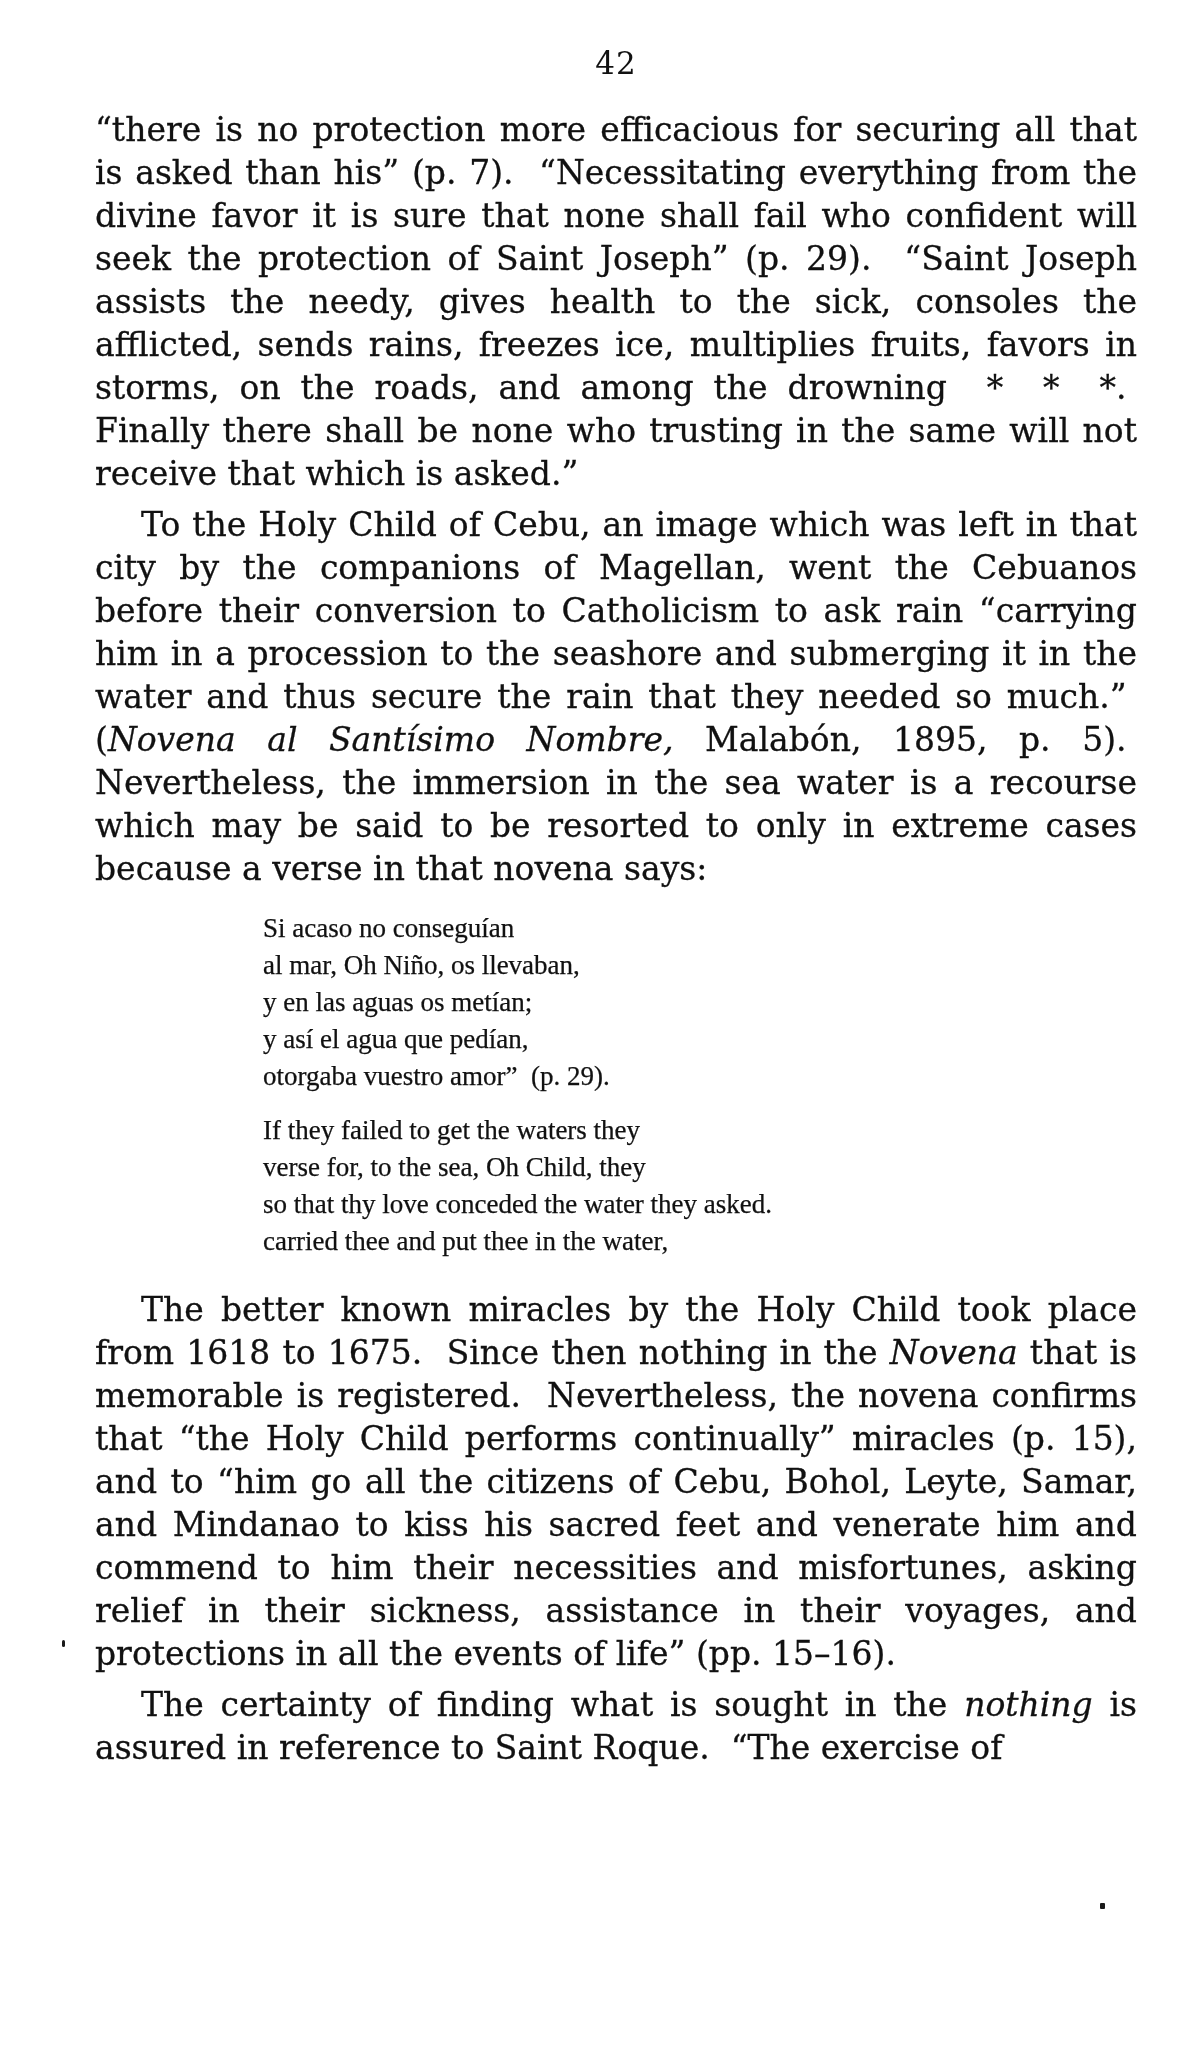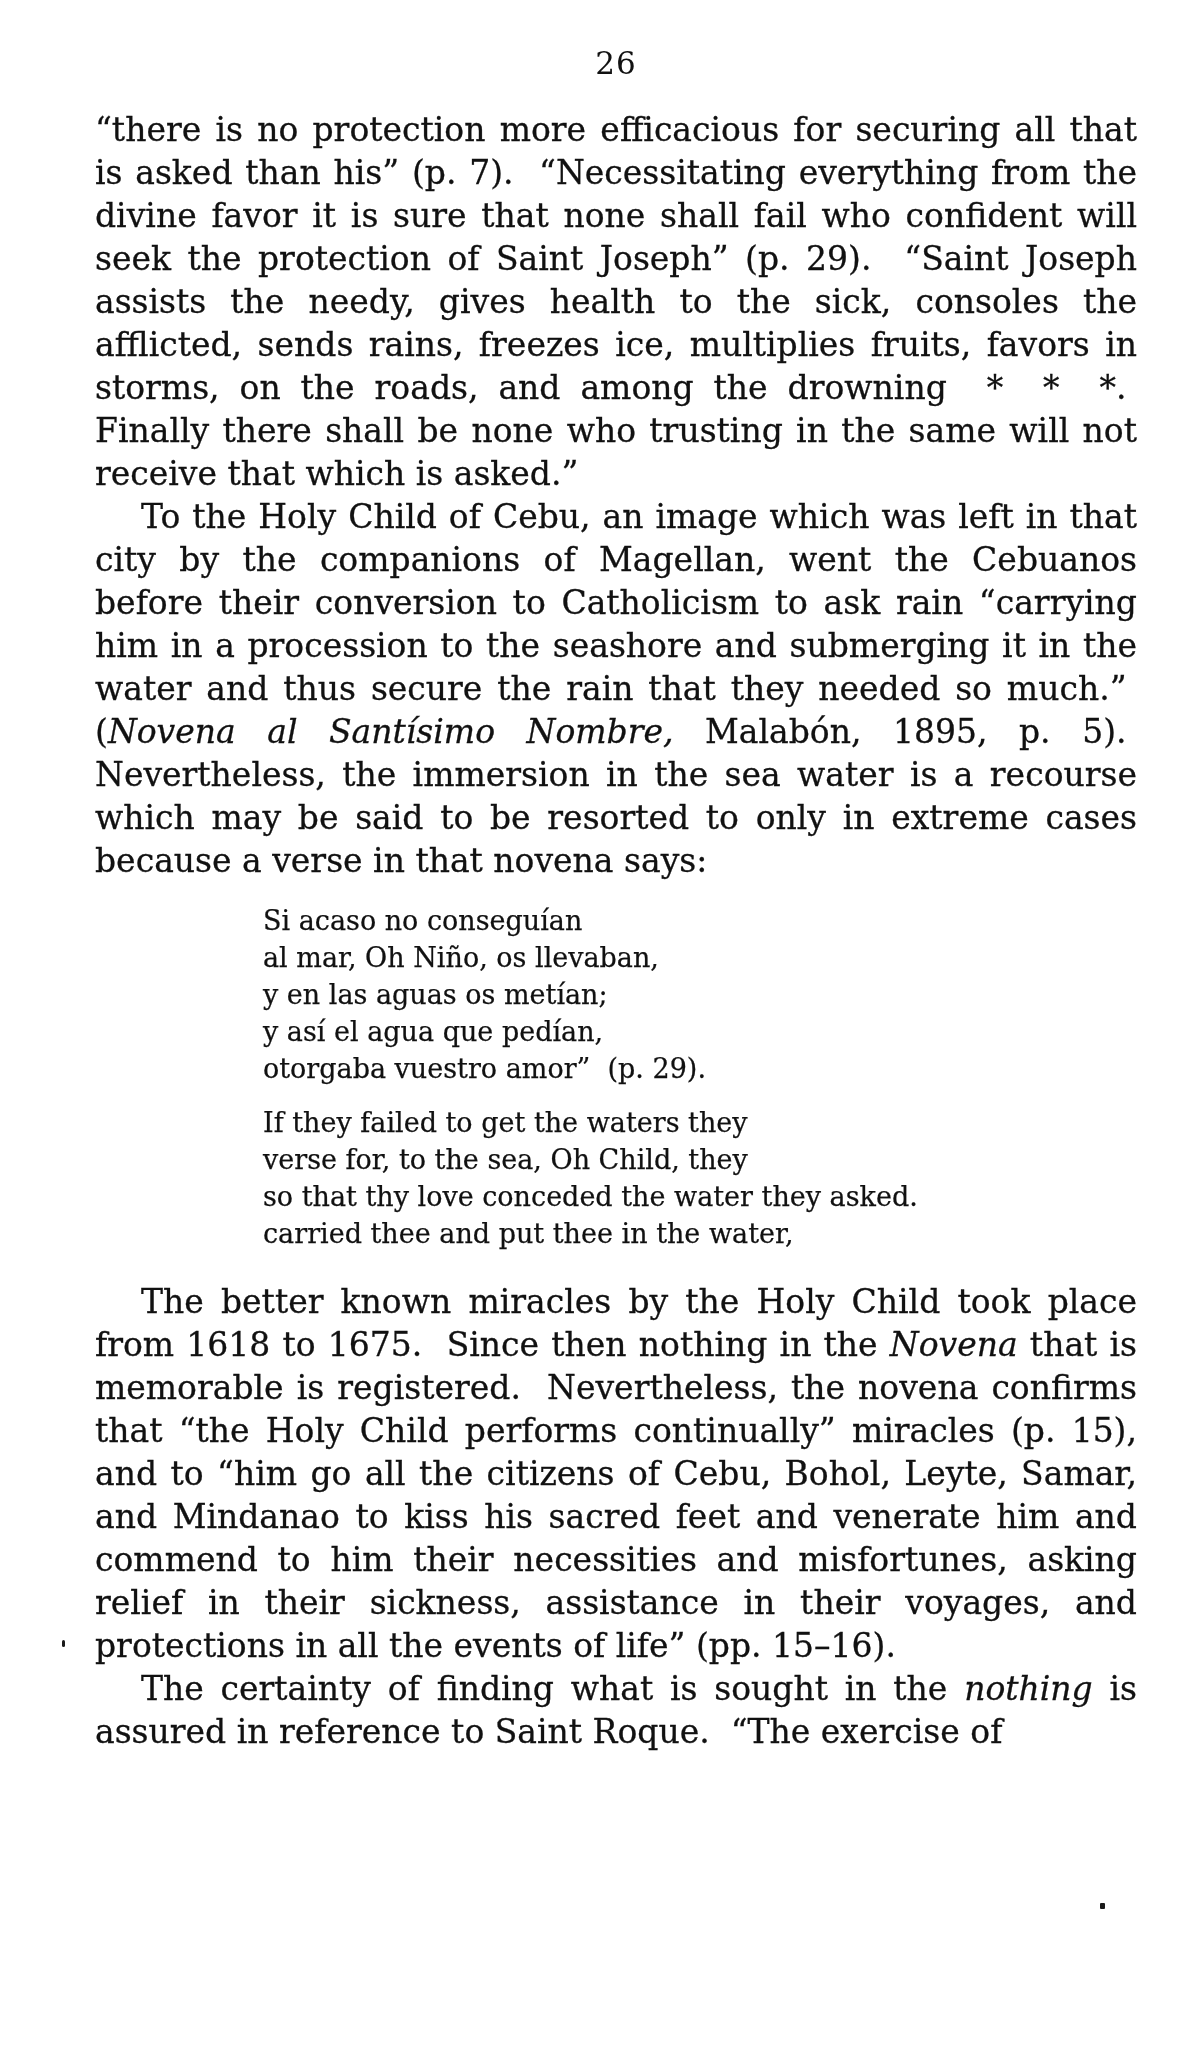--- a/index.html
+++ b/index.html
@@ -29,44 +29,44 @@
     margin: 0 0 28px 0;
     letter-spacing: 1px;
   }
   .para {
     font-size: 33px;
     line-height: 43px;
     text-align: justify;
     margin: 0;
     -webkit-text-stroke: 0.3px #111111;
   }
-  .para.indent { text-indent: 46px; }
+  .para.indent { text-indent: 46px; margin-top: 8px; }
   .para.after-verse { margin-top: 28px; }
   .verse-block {
     margin: 20px 0 0 168px;
     font-size: 27px;
     line-height: 37px;
     -webkit-text-stroke: 0.25px #111111;
   }
   .verse-block.translation { margin-top: 17px; }
-  .verse-block .line { white-space: pre-wrap; }
+  .verse-block .line { white-space: pre-wrap; font-family: Liberation Serif, serif; }
   .artifact {
     position: absolute;
     background: #1a1a1a;
   }
   .artifact.apostrophe { left: 62px; top: 1640px; width: 3px; height: 7px; border-radius: 2px; }
   .artifact.speck { left: 1100px; top: 1903px; width: 5px; height: 6px; border-radius: 1px; }
 </style>
 </head>
 <body>
 
 <div class="page">
   <div class="content">
 
-    <div class="page-number">26</div>
+    <div class="page-number">42</div>
 
     <p class="para"><span>“there is no protection more efficacious for securing all that is asked than his” (p. 7).&nbsp; “Necessitating everything from the divine favor it is sure that none shall fail who confident will seek the protection of Saint Joseph” (p. 29).&nbsp; “Saint Joseph assists the needy, gives health to the sick, consoles the afflicted, sends rains, freezes ice, multiplies fruits, favors in storms, on the roads, and among the drowning&nbsp; *&nbsp; *&nbsp; *.&nbsp; Finally there shall be none who trusting in the same will not receive that which is asked.”</span></p>
 
     <p class="para indent"><span>To the Holy Child of Cebu, an image which was left in that city by the companions of Magellan, went the Cebuanos before their conversion to Catholicism to ask rain “carrying him in a procession to the seashore and submerging it in the water and thus secure the rain that they needed so much.”&nbsp; (</span><i>Novena al Santísimo Nombre,</i><span> Malabón, 1895, p. 5).&nbsp; Nevertheless, the immersion in the sea water is a recourse which may be said to be resorted to only in extreme cases because a verse in that novena says:</span></p>
 
     <div class="verse-block">
         <div class="line">Si acaso no conseguían</div>
         <div class="line">al mar, Oh Niño, os llevaban,</div>
         <div class="line">y en las aguas os metían;</div>
         <div class="line">y así el agua que pedían,</div>

